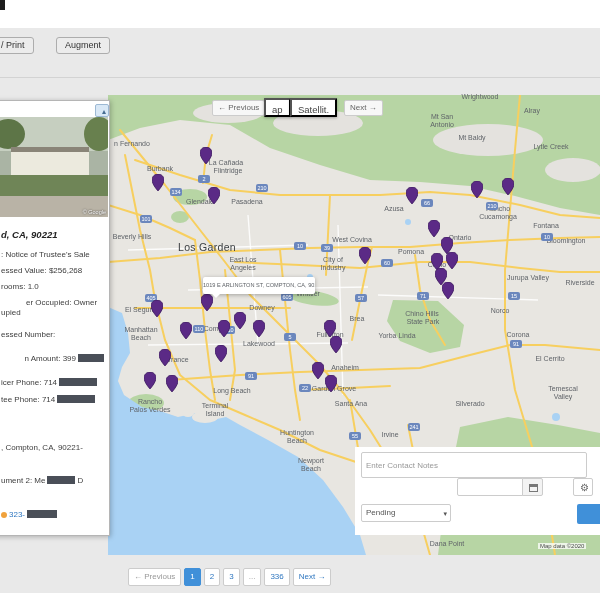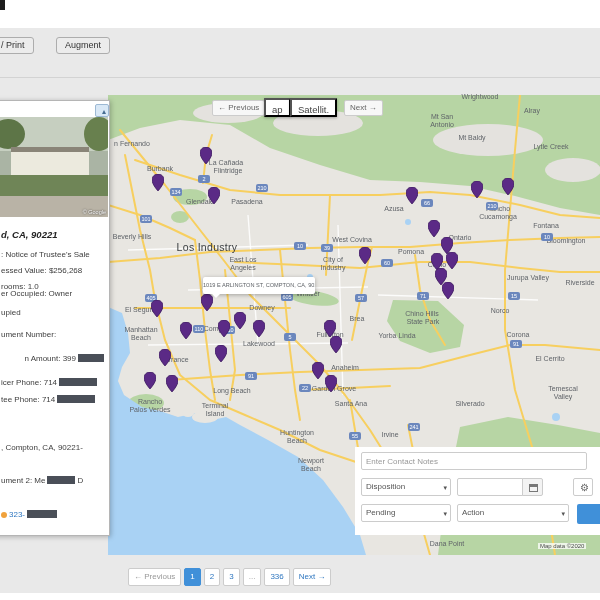--- a/index.html
+++ b/index.html
@@ -28,21 +28,21 @@
 
   .mapnav{position:absolute;height:16px;line-height:14px;padding:0 5px;font-size:8px;color:#666;background:#f7f7f7;border:1px solid #ccc;border-radius:2px;box-sizing:border-box;white-space:nowrap}
   #nav-prev{left:212px;top:100px}
   #nav-next{left:344px;top:100px}
   .mtype{position:absolute;top:98px;height:19px;line-height:19px;padding:0 6px;font-size:9.5px;color:#444;background:#fff;box-shadow:0 1px 3px rgba(0,0,0,.3);border-radius:1px;white-space:nowrap}
   #mt-map{left:264px}
   #mt-sat{left:290px}
   .attrib{position:absolute;left:538px;top:543px;font-size:6px;color:#4a4a4a;background:rgba(255,255,255,.75);padding:0 2px;white-space:nowrap}
 
   .panel{position:absolute;left:355px;top:447px;width:245px;height:88px;background:#fff}
-  .notes{position:absolute;left:6px;top:5px;width:226px;height:18px;border:1px solid #ccc;border-radius:2px;font-size:8px;padding:0 4px;box-sizing:border-box;color:#333;font-family:"Liberation Sans",sans-serif}
+  .notes{position:absolute;left:6px;top:5px;width:226px;height:26px;border:1px solid #ccc;border-radius:2px;font-size:8px;padding:0 4px;box-sizing:border-box;color:#333;font-family:"Liberation Sans",sans-serif}
   .notes::placeholder{color:#999}
   .sel{position:absolute;height:18px;border:1px solid #ccc;border-radius:2px;background:#fff;font-size:8px;color:#555;line-height:16px;padding:0 10px 0 4px;box-sizing:border-box;white-space:nowrap;overflow:hidden}
   .sel .car{position:absolute;right:3px;top:1px;font-size:7px;color:#555}
   #sel-disp{left:6px;top:31px;width:90px}
   #sel-pend{left:6px;top:57px;width:90px}
   #sel-act{left:102px;top:57px;width:112px}
   .dategrp{position:absolute;left:102px;top:31px;width:86px;height:18px}
   .dateinp{position:absolute;left:0;top:0;width:66px;height:18px;border:1px solid #ccc;border-radius:2px 0 0 2px;box-sizing:border-box;background:#fff}
   .calbtn{position:absolute;left:65px;top:0;width:21px;height:18px;border:1px solid #ccc;border-radius:0 2px 2px 0;background:#f3f3f3;box-sizing:border-box;text-align:center}
   .cal-icon{display:inline-block;width:9px;height:8px;margin-top:4px;border:1px solid #777;border-top-width:3px;box-sizing:border-box}
@@ -138,21 +138,21 @@
       <span class="mlabel" style="left: 132px; top: 143px;">n Fernando</span>
       <span class="mlabel" style="left: 160px; top: 168px;">Burbank</span>
       <span class="mlabel" style="left: 226px; top: 162px;">La Cañada</span>
       <span class="mlabel" style="left: 228px; top: 170px;">Flintridge</span>
       <span class="mlabel" style="left: 200px; top: 201px;">Glendale</span>
       <span class="mlabel" style="left: 247px; top: 201px;">Pasadena</span>
       <span class="mlabel" style="left: 394px; top: 208px;">Azusa</span>
       <span class="mlabel" style="left: 352px; top: 239px;">West Covina</span>
       <span class="mlabel" style="left: 333px; top: 259px;">City of</span>
       <span class="mlabel" style="left: 333px; top: 267px;">Industry</span>
-      <span class="mlabel big" style="left: 207px; top: 247px;">Los Industry</span>
+      <span class="mlabel big" style="left: 207px; top: 247px;">Los Garden</span>
       <span class="mlabel" style="left: 243px; top: 259px;">East Los</span>
       <span class="mlabel" style="left: 243px; top: 267px;">Angeles</span>
       <span class="mlabel" style="left: 132px; top: 236px;">Beverly Hills</span>
       <span class="mlabel" style="left: 308px; top: 293px;">Whittier</span>
       <span class="mlabel" style="left: 262px; top: 307px;">Downey</span>
       <span class="mlabel" style="left: 218px; top: 328px;">Compton</span>
       <span class="mlabel" style="left: 259px; top: 343px;">Lakewood</span>
       <span class="mlabel" style="left: 143px; top: 309px;">El Segundo</span>
       <span class="mlabel" style="left: 141px; top: 329px;">Manhattan</span>
       <span class="mlabel" style="left: 141px; top: 337px;">Beach</span>
@@ -312,35 +312,27 @@
 
   <button class="mapnav" id="nav-prev">← Previous</button>
   <button class="mtype" id="mt-map">ap</button>
   <button class="mtype" id="mt-sat">Satellit.</button>
   <button class="mapnav" id="nav-next">Next →</button>
 
   <div class="attrib">Map data ©2020</div>
 
   <div class="panel">
     <input class="notes" type="text" placeholder="Enter Contact Notes" style="">
-    <div class="sel" id="sel-disp">
-      <span>Disposition</span>
-      <span class="car">▾</span>
-    </div>
     <div class="dategrp">
       <input class="dateinp" type="text" style="">
       <button class="calbtn"><span class="cal-icon"></span></button>
     </div>
     <button class="gearbtn"><span>⚙</span></button>
     <div class="sel" id="sel-pend">
       <span>Pending</span>
-      <span class="car">▾</span>
-    </div>
-    <div class="sel" id="sel-act">
-      <span>Action</span>
       <span class="car">▾</span>
     </div>
     <button class="bluebtn"></button>
   </div>
 
   <div class="card">
     <button class="collapse"><span>▴</span></button>
     <div class="photo">
       <div class="sky"></div>
       <div class="treeL"></div>
@@ -348,23 +340,23 @@
       <div class="house"></div>
       <div class="bush"></div>
       <div class="drive"></div>
       <span class="credit">© Google</span>
     </div>
     <div id="card-lines">
         <div class="pline title" style="top: 128px; font-style: italic;"><span>d, CA, 90221</span></div>
         <div class="pline" style="top: 149px;"><span>: Notice of Trustee's Sale</span></div>
         <div class="pline" style="top: 165px;"><span>essed Value: $256,268</span></div>
         <div class="pline" style="top: 181px;"><span>rooms: 1.0</span></div>
-        <div class="pline" style="top: 188px;"><span>er Occupied: Owner</span></div>
+        <div class="pline" style="top: 197px; padding-left: 25px;"><span>er Occupied: Owner</span></div>
         <div class="pline" style="top: 207px;"><span>upied</span></div>
-        <div class="pline" style="top: 229px;"><span>ument Number:</span></div>
+        <div class="pline" style="top: 229px;"><span>essed Number:</span></div>
         <div class="pline" style="top: 253px; text-align: right;"><span>n Amount: 399</span><span class="redact" style="width: 26px;"></span></div>
         <div class="pline" style="top: 277px;"><span>icer Phone: 714</span><span class="redact" style="width: 38px;"></span></div>
         <div class="pline" style="top: 294px;"><span>tee Phone: 714</span><span class="redact" style="width: 38px;"></span></div>
         <div class="pline" style="top: 342px;"><span>, Compton, CA, 90221-</span></div>
         <div class="pline" style="top: 375px;"><span>ument 2: Me</span><span class="redact" style="width: 28px;"></span><span>D</span></div>
         <div class="pline phone" style="top: 409px;"><span class="dot"></span><span>323-</span><span class="redact" style="width: 30px;"></span></div>
       </div>
   </div>
 
   <div class="pagi">

